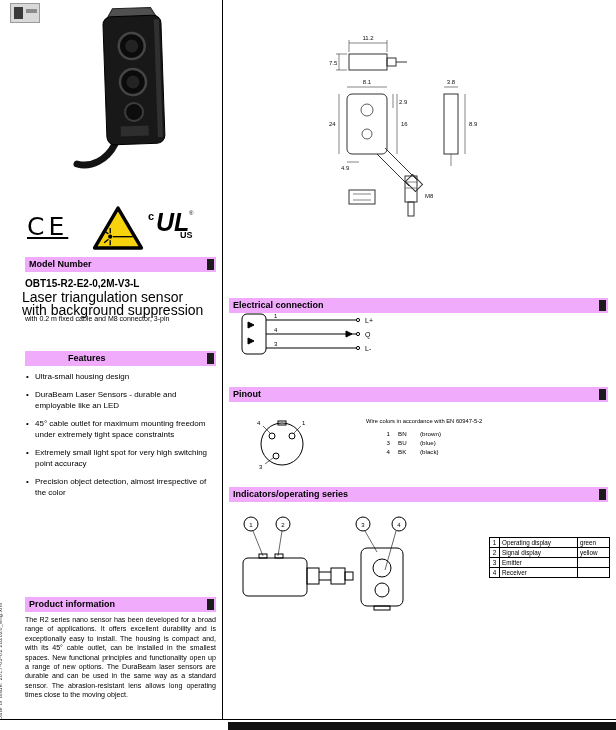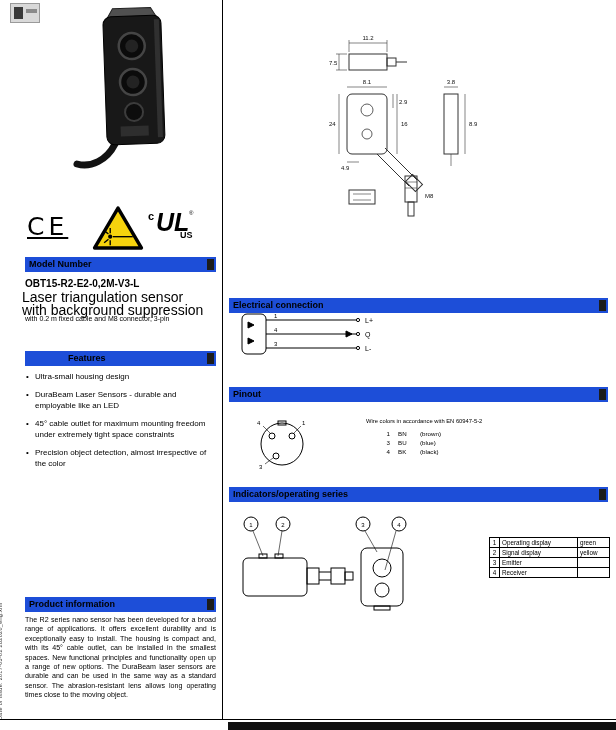--- a/index.html
+++ b/index.html
@@ -14,21 +14,21 @@
 
   .side-text {
     position:absolute; left:3px; bottom:10px; transform-origin:0 100%;
     transform:rotate(-90deg); font-size:5.5px; color:#333; white-space:nowrap; letter-spacing:.3px;
   }
 
   .corner-logo { position:absolute; left:10px; top:3px; width:30px; height:20px; background:#d9d9d9; border:1px solid #9a9a9a; }
   .corner-logo .blk { position:absolute; left:3px; top:3px; width:9px; height:12px; background:#3a3a3a; }
   .corner-logo .mid { position:absolute; left:15px; top:5px; width:11px; height:4px; background:#8a8a8a; }
 
-  .bar { position:absolute; background:#1d4ed8; height:15px; font-size:9px; font-weight:bold; line-height:15px; padding-left:4px; }
+  .bar { position:absolute; background:#f0abfc; height:15px; font-size:9px; font-weight:bold; line-height:15px; padding-left:4px; }
   .bar-left { left:25px; width:191px; }
   .bar-right { left:229px; width:379px; }
   .bar .mark { position:absolute; right:2px; top:2px; width:7px; height:11px; background:#1c1c1c; }
 
   .model-name { position:absolute; left:25px; top:278px; font-size:10px; font-weight:bold; }
   .model-desc { position:absolute; left:22px; top:291px; width:186px; font-size:14px; line-height:13px; }
   .model-variant { position:absolute; left:25px; top:314px; width:186px; font-size:7px; line-height:9px; }
 
   .features-list { position:absolute; left:25px; top:371px; width:190px; list-style:none; }
   .features-list li { position:relative; padding-left:10px; font-size:8px; line-height:11.5px; margin-bottom:6px; }
@@ -118,20 +118,21 @@
   <div class="model-variant">with 0.2 m fixed cable and M8 connector, 3-pin</div>
 
   <div class="bar bar-left" style="top:351px;padding-left:43px;">
     <span>Features</span>
     <span class="mark"></span>
   </div>
   <ul class="features-list">
     <li>Ultra-small housing design</li>
     <li>DuraBeam Laser Sensors - durable and employable like an LED</li>
     <li>45° cable outlet for maximum mounting freedom under extremely tight space constraints</li>
+    <li>Extremely small light spot for very high switching point accuracy</li>
     <li>Precision object detection, almost irrespective of the color</li>
   </ul>
 
   <div class="bar bar-left" style="top:597px;">
     <span>Product information</span>
     <span class="mark"></span>
   </div>
   <div class="prod-info">The R2 series nano sensor has been developed for a broad range of applications. It offers excellent durability and is exceptionally easy to install. The housing is compact and, with its 45° cable outlet, can be installed in the smallest spaces. New functional principles and functionality open up a range of new options. The DuraBeam laser sensors are durable and can be used in the same way as a standard sensor. The abrasion-resistant lens allows long operating times close to the moving object.</div>
 
   <svg style="left:229px; top:30px;" width="380" height="226" viewBox="0 0 380 226">

